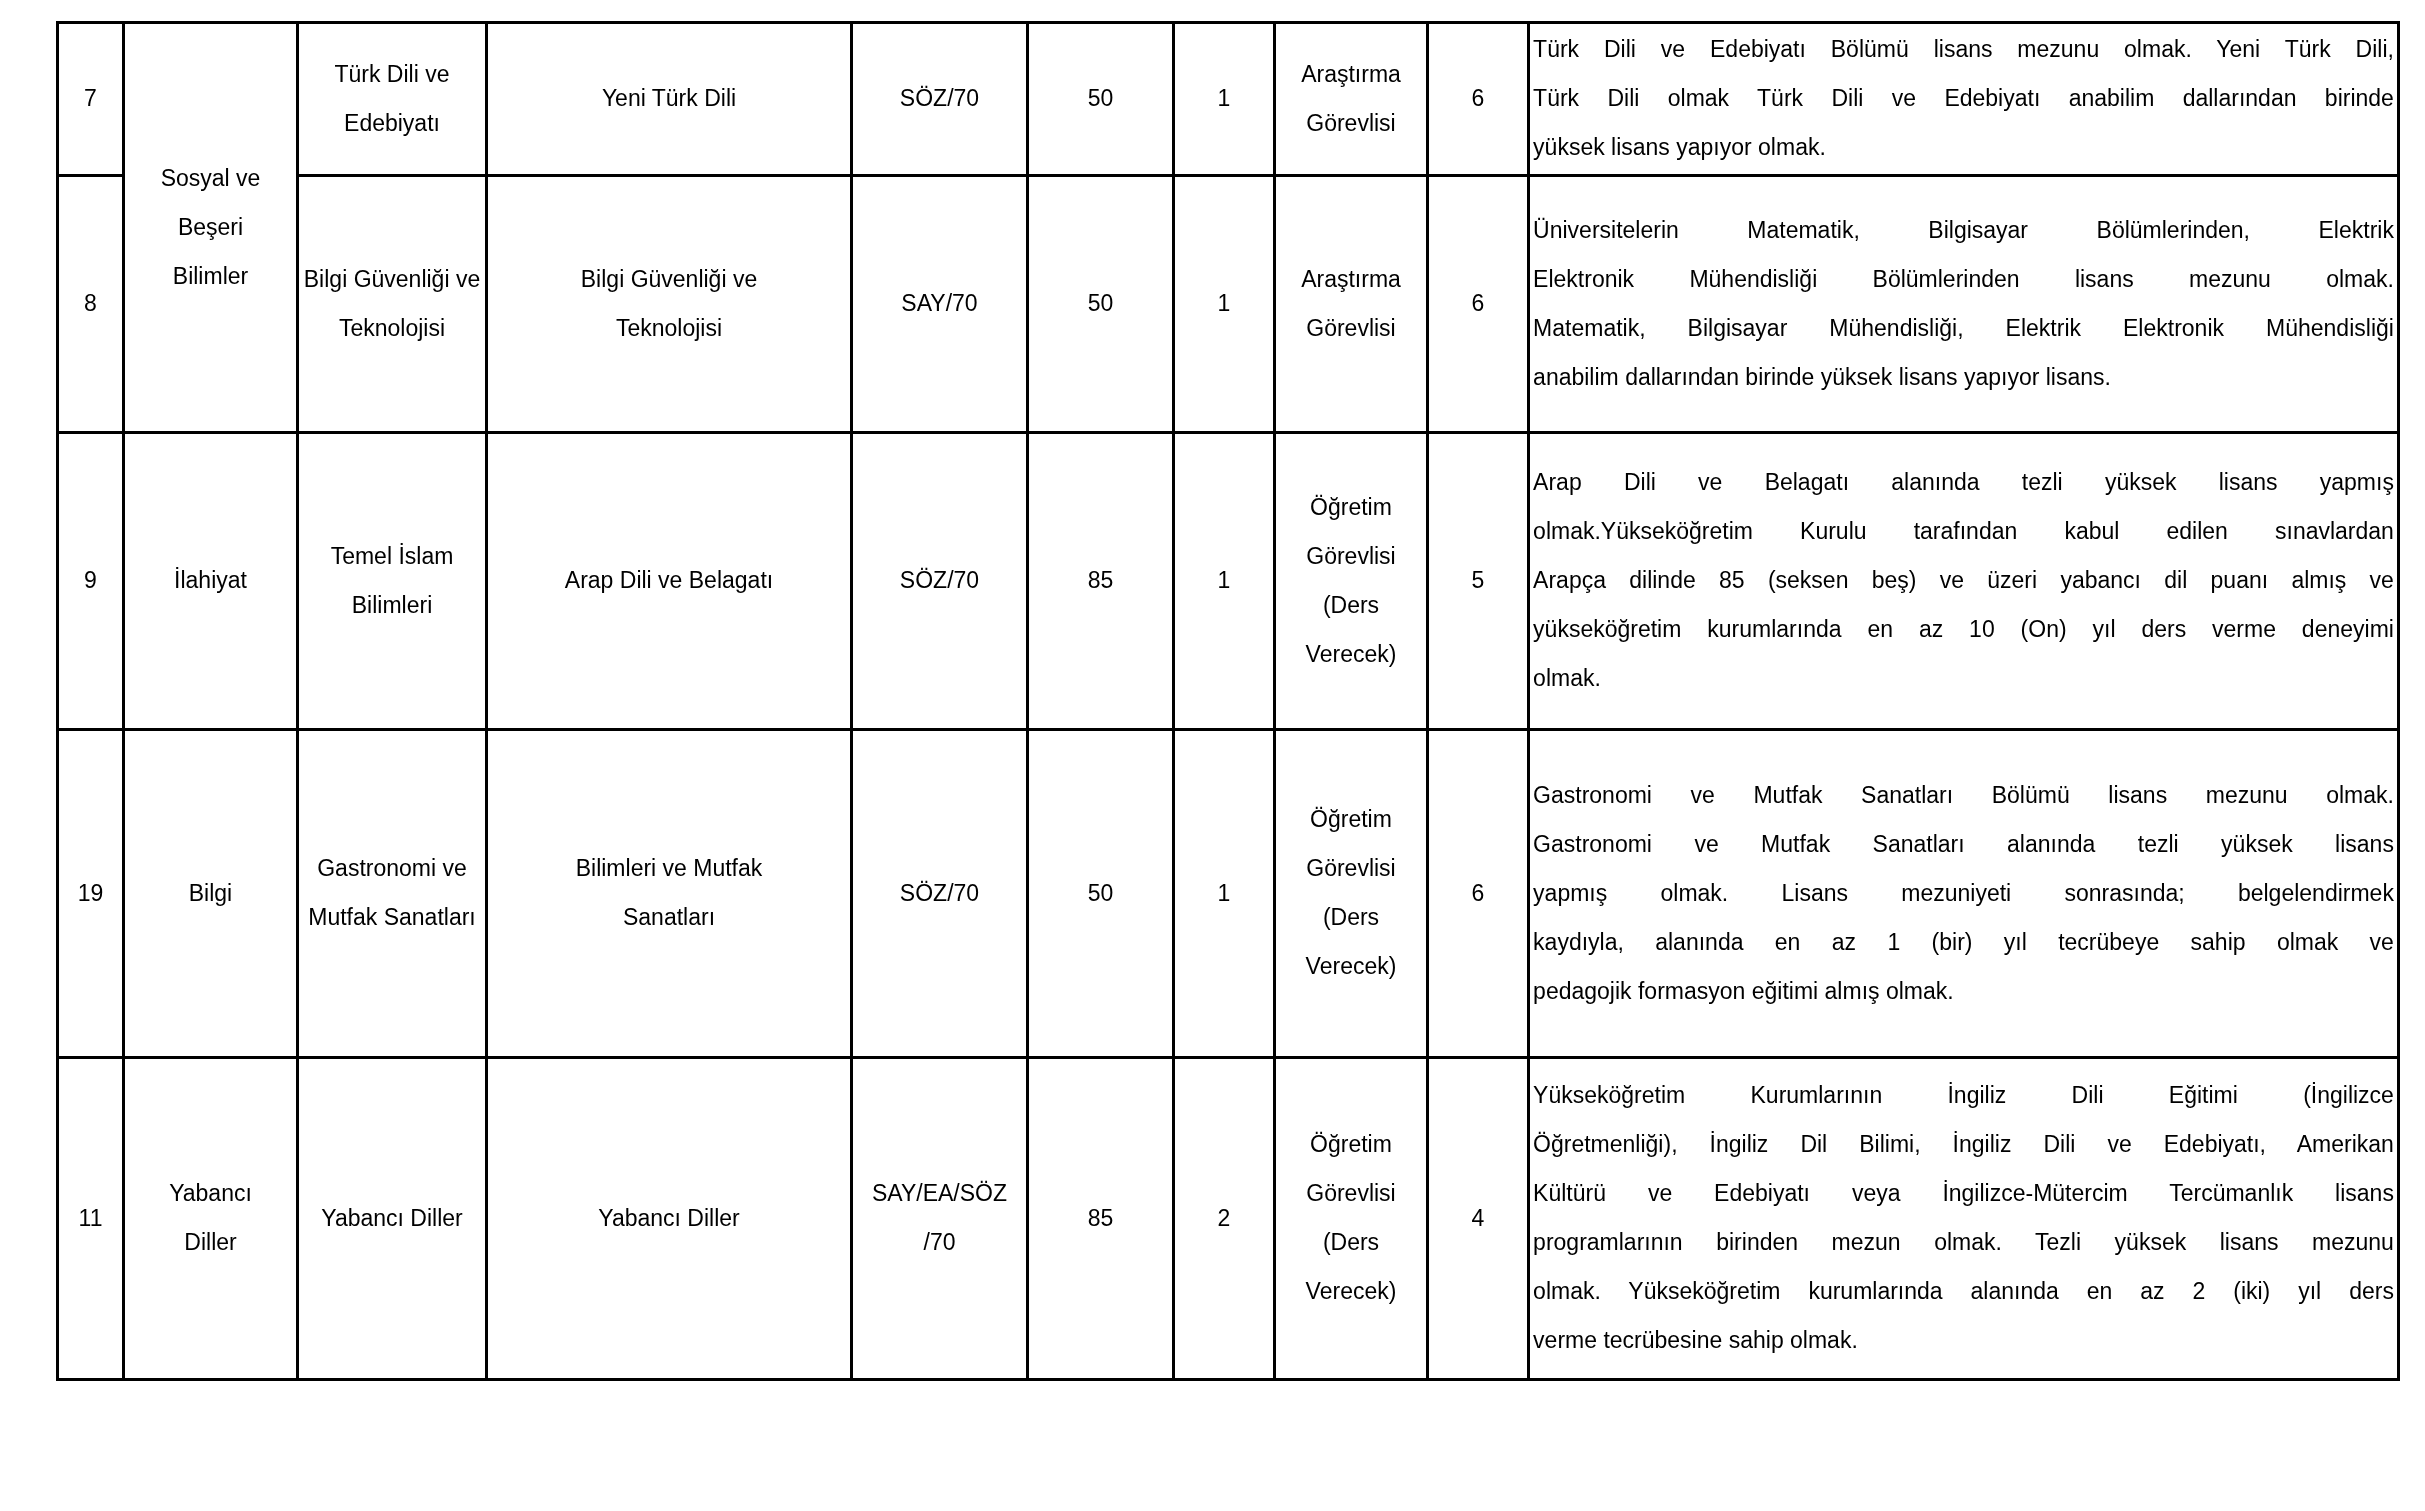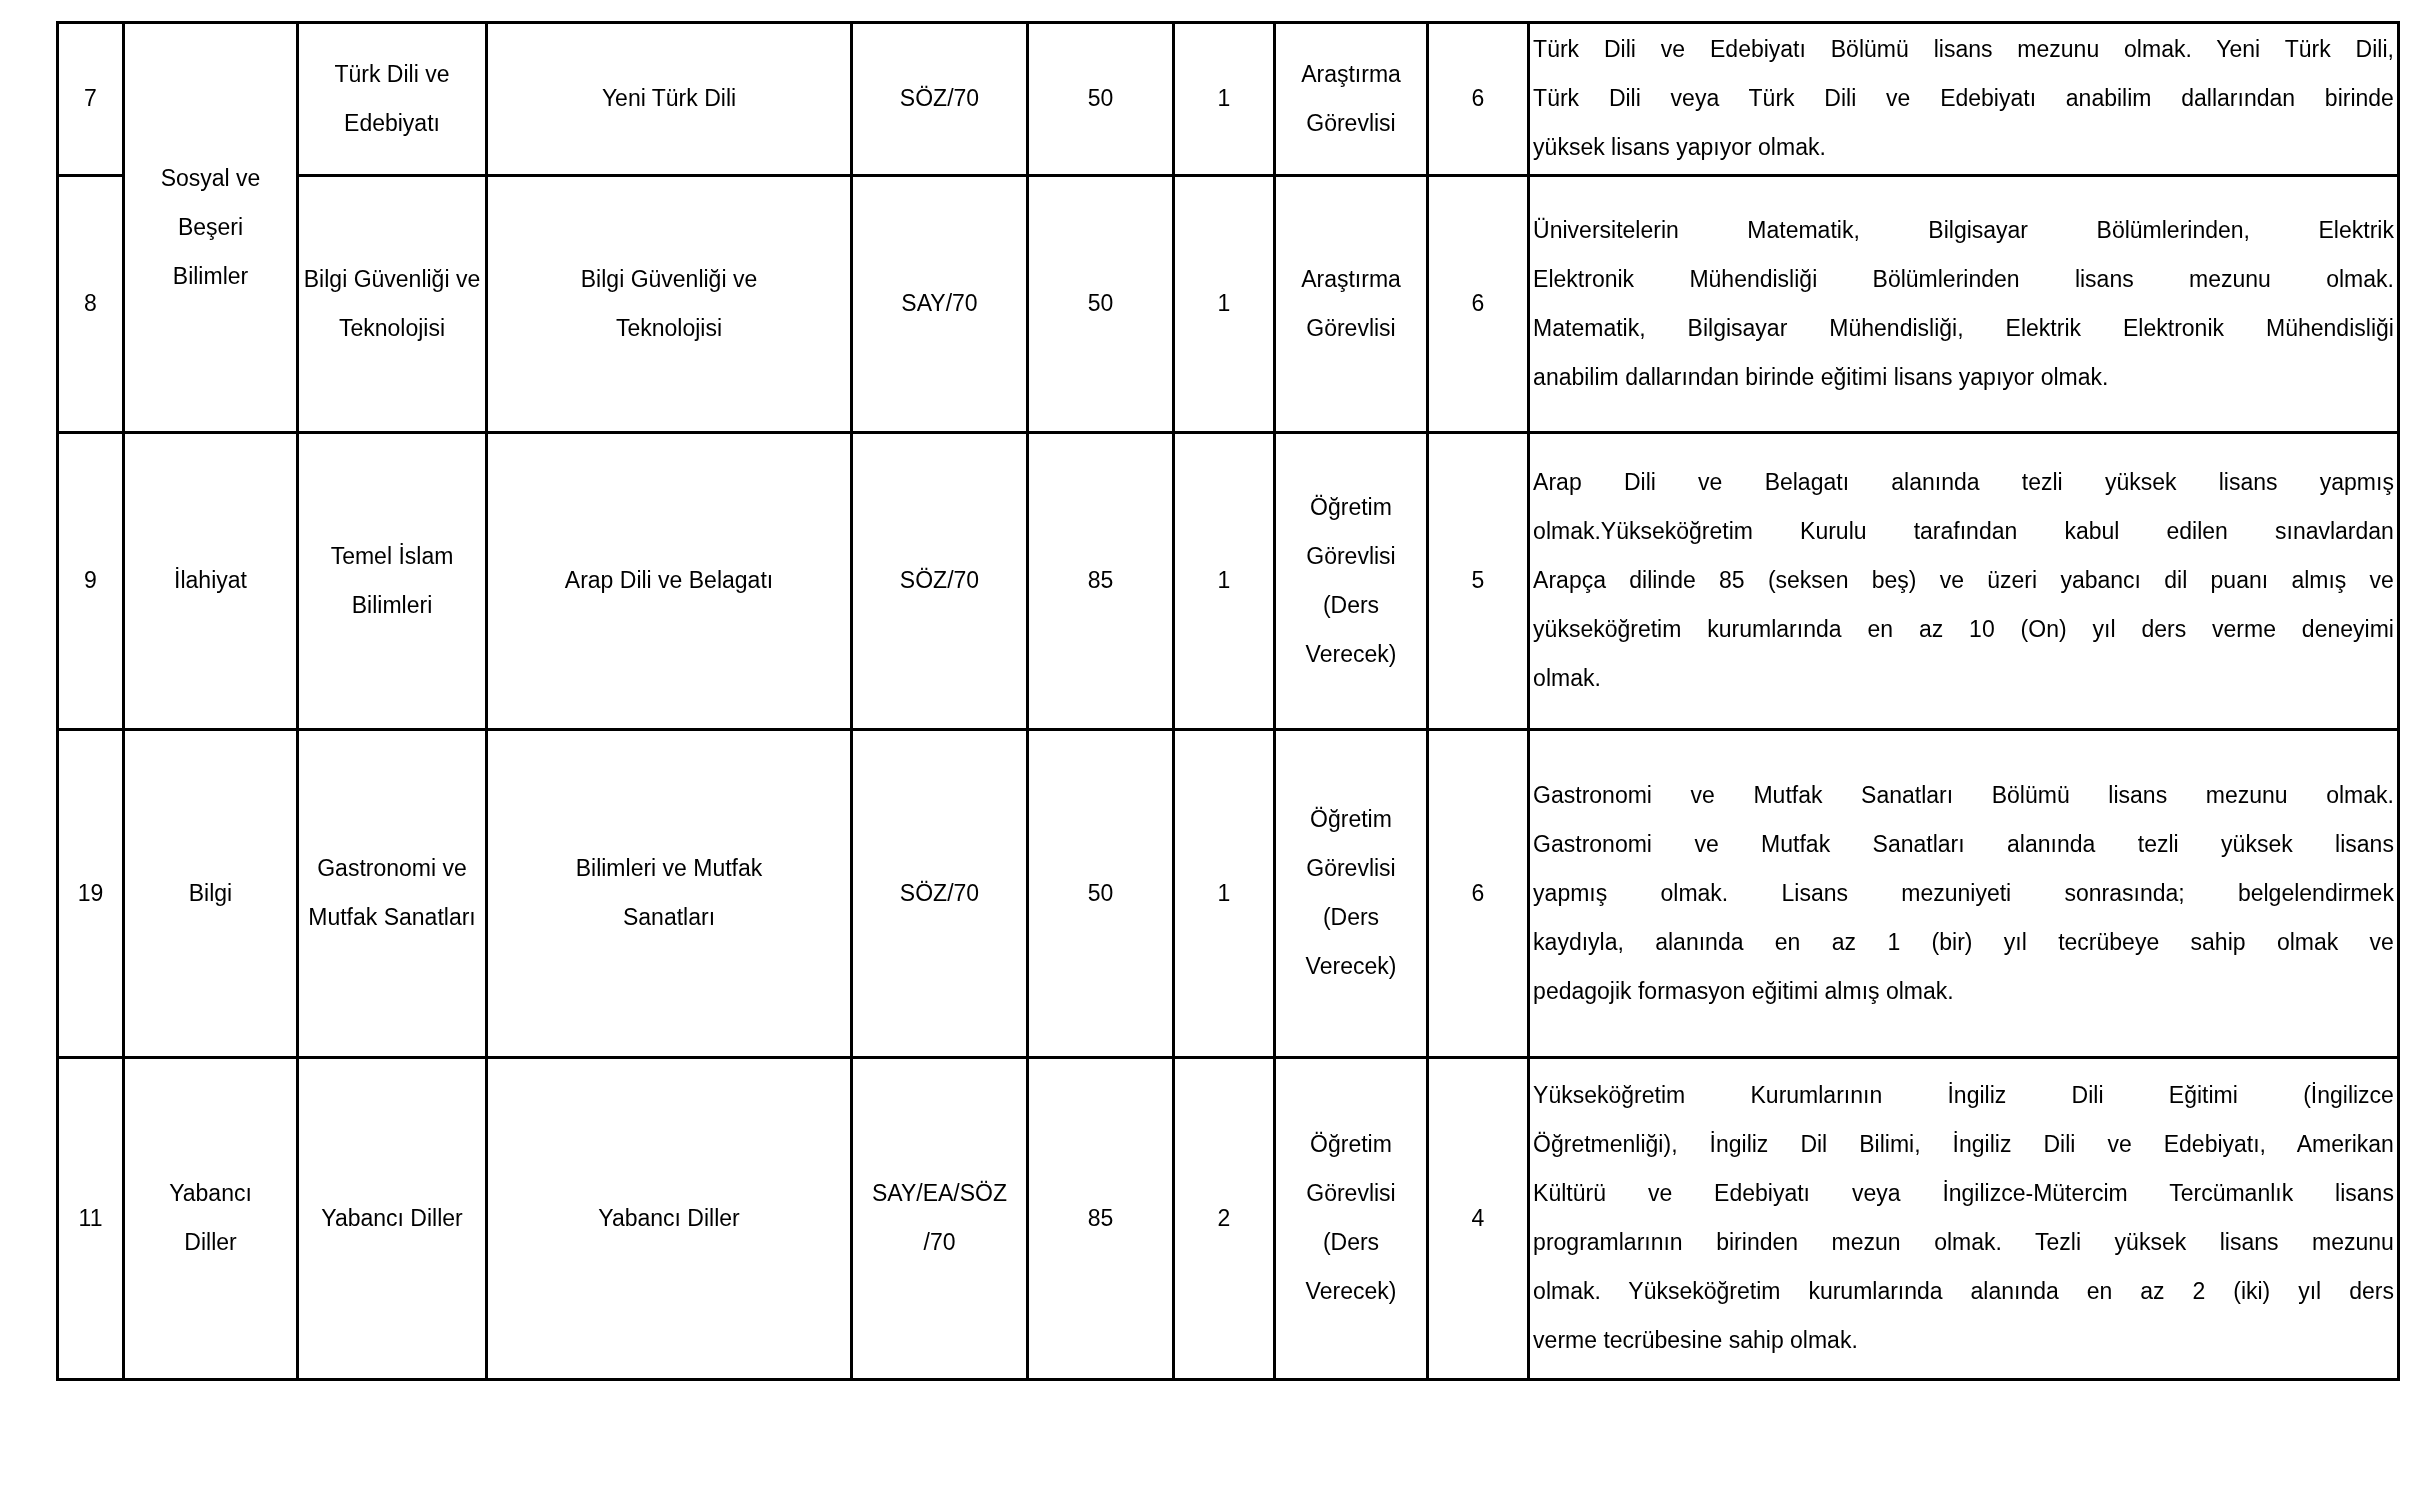--- a/index.html
+++ b/index.html
@@ -81,35 +81,35 @@
 Bilimler</td>
         <td>Türk Dili ve
 Edebiyatı</td>
         <td>Yeni Türk Dili</td>
         <td>SÖZ/70</td>
         <td>50</td>
         <td>1</td>
         <td>Araştırma
 Görevlisi</td>
         <td>6</td>
-        <td class="req"><div class="jline">Türk Dili ve Edebiyatı Bölümü lisans mezunu olmak. Yeni Türk Dili,</div><div class="jline">Türk Dili veya Türk Dili ve Edebiyatı anabilim dallarından birinde</div><div class="jline">yüksek lisans yapıyor olmak.</div></td>
+        <td class="req"><div class="jline">Türk Dili ve Edebiyatı Bölümü lisans mezunu olmak. Yeni Türk Dili,</div><div class="jline">Türk Dili olmak Türk Dili ve Edebiyatı anabilim dallarından birinde</div><div class="jline">yüksek lisans yapıyor olmak.</div></td>
       </tr>
       <tr class="r8">
         <td>8</td>
         <td>Bilgi Güvenliği ve
 Teknolojisi</td>
         <td>Bilgi Güvenliği ve
 Teknolojisi</td>
         <td>SAY/70</td>
         <td>50</td>
         <td>1</td>
         <td>Araştırma
 Görevlisi</td>
         <td>6</td>
-        <td class="req"><div class="jline">Üniversitelerin Matematik, Bilgisayar Bölümlerinden, Elektrik</div><div class="jline">Elektronik Mühendisliği Bölümlerinden lisans mezunu olmak.</div><div class="jline">Matematik, Bilgisayar Mühendisliği, Elektrik Elektronik Mühendisliği</div><div class="jline">anabilim dallarından birinde eğitimi lisans yapıyor olmak.</div></td>
+        <td class="req"><div class="jline">Üniversitelerin Matematik, Bilgisayar Bölümlerinden, Elektrik</div><div class="jline">Elektronik Mühendisliği Bölümlerinden lisans mezunu olmak.</div><div class="jline">Matematik, Bilgisayar Mühendisliği, Elektrik Elektronik Mühendisliği</div><div class="jline">anabilim dallarından birinde yüksek lisans yapıyor lisans.</div></td>
       </tr>
       <tr class="r9">
         <td>9</td>
         <td>İlahiyat</td>
         <td>Temel İslam Bilimleri</td>
         <td>Arap Dili ve Belagatı</td>
         <td>SÖZ/70</td>
         <td>85</td>
         <td>1</td>
         <td>Öğretim

